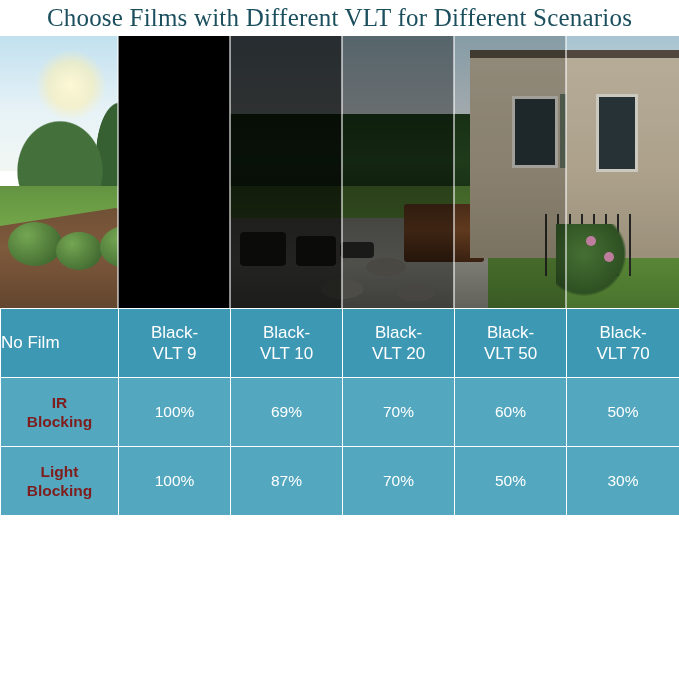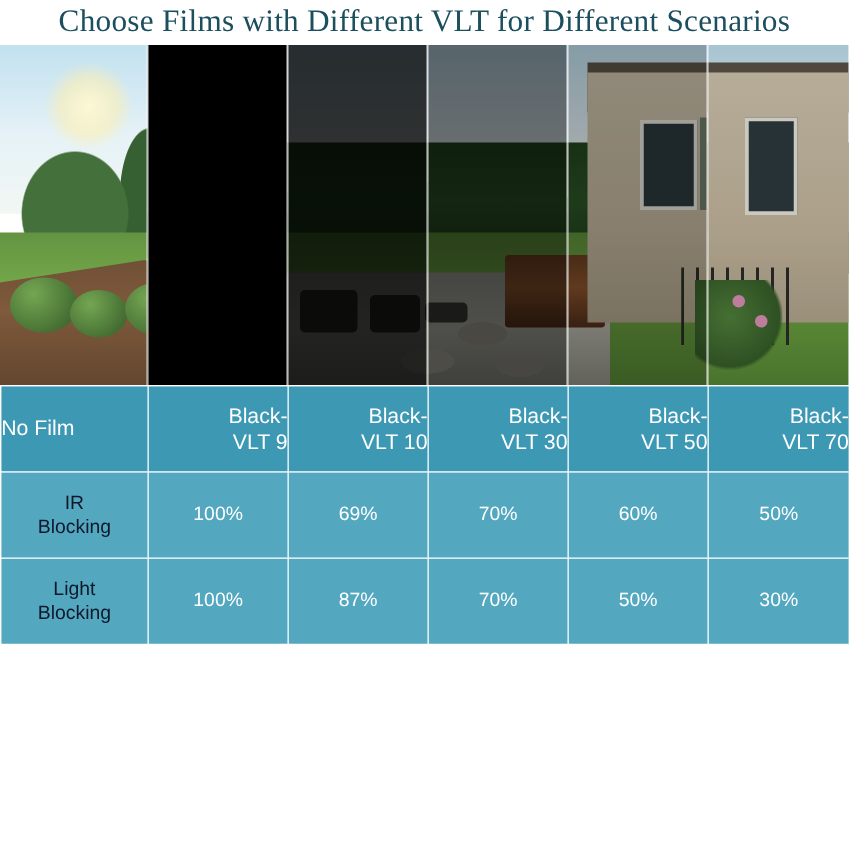--- a/index.html
+++ b/index.html
@@ -216,40 +216,39 @@
     padding: 0;
   }
   tr.header-row th {
     background: #3d98b4;
     color: #ffffff;
     font-size: 17px;
     font-weight: normal;
     height: 68px;
     line-height: 1.25;
     border: 1px solid #ffffff;
-    text-align: right;
   }
   tr.header-row th.first-col {
     text-align: left;
   }
   tr.band-light td {
     background: #ffffff;
     height: 68px;
   }
   tr.band-dark td {
     background: #53a8c0;
     color: #ffffff;
     height: 68px;
   }
   td.rowlabel, th.first-col {
     font-size: 16px;
     line-height: 1.25;
   }
   tr.band-light td.rowlabel { color: #1f1f1f; }
-  tr.band-dark td.rowlabel { color: #0f172a; }
+  tr.band-dark td.rowlabel { color: #7f1d1d; font-weight: bold; }
   .cell-txt { display: block; }
 </style>
 </head>
 <body>
 
 <div id="page">
 
   <div class="title-bar">
     <div class="title-text">Choose Films with Different VLT for Different Scenarios</div>
   </div>
@@ -392,21 +391,21 @@
         <th>
           <span class="cell-txt">Black-</span>
           <span class="cell-txt">VLT 9</span>
         </th>
         <th>
           <span class="cell-txt">Black-</span>
           <span class="cell-txt">VLT 10</span>
         </th>
         <th>
           <span class="cell-txt">Black-</span>
-          <span class="cell-txt">VLT 30</span>
+          <span class="cell-txt">VLT 20</span>
         </th>
         <th>
           <span class="cell-txt">Black-</span>
           <span class="cell-txt">VLT 50</span>
         </th>
         <th>
           <span class="cell-txt">Black-</span>
           <span class="cell-txt">VLT 70</span>
         </th>
       </tr>

